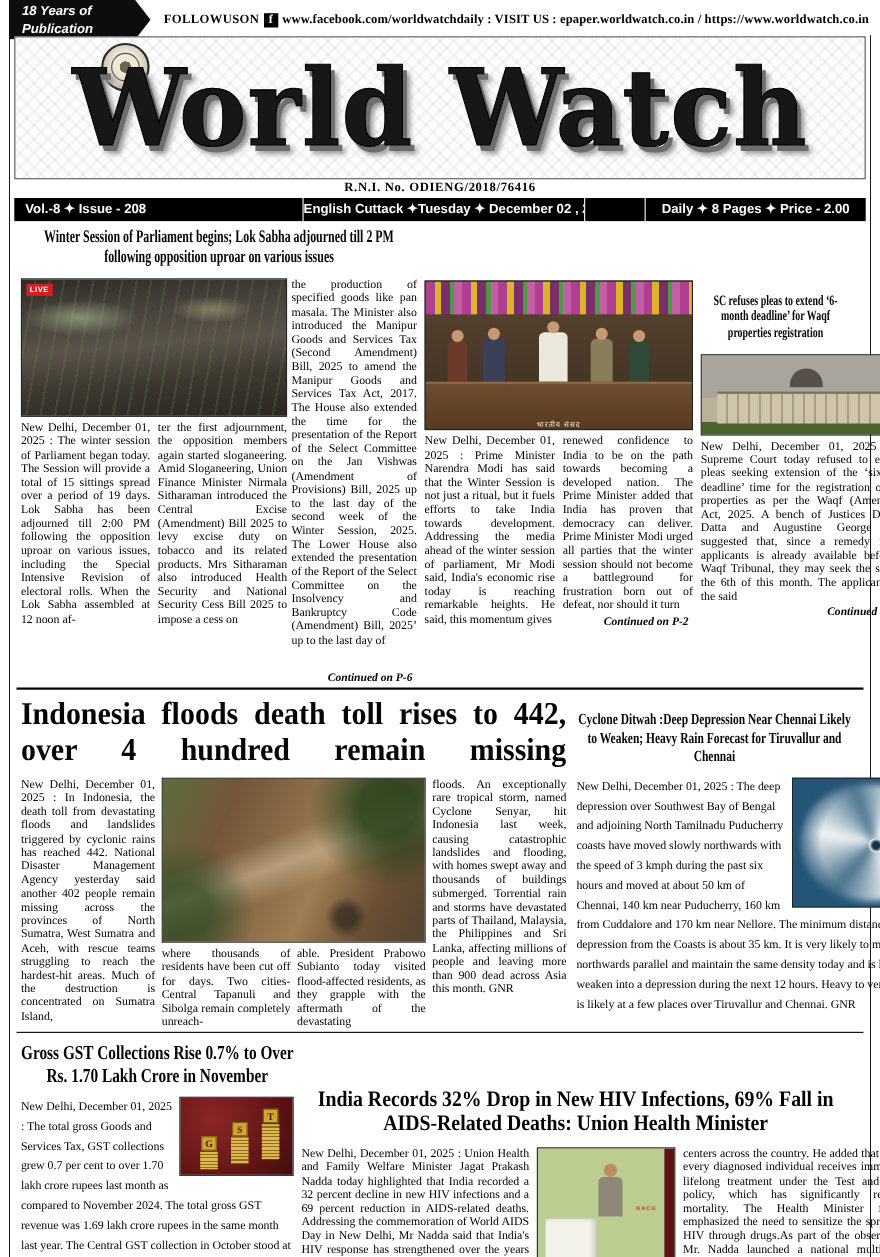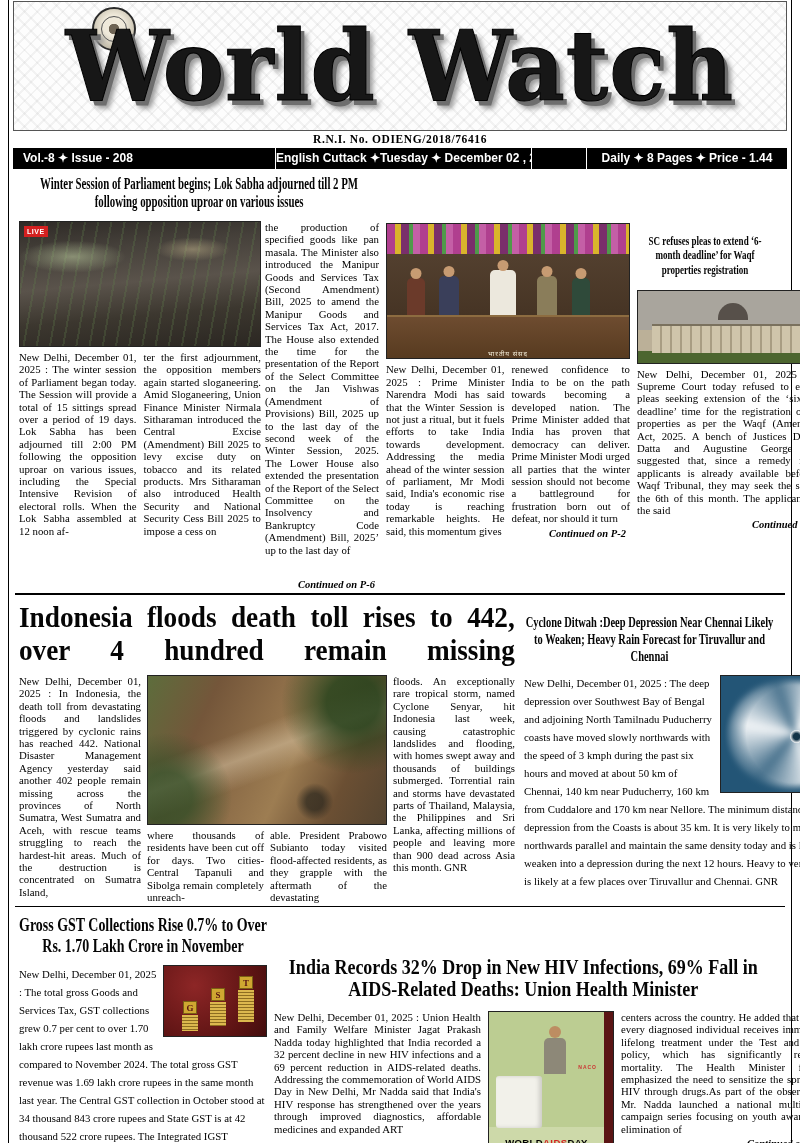--- a/index.html
+++ b/index.html
@@ -149,36 +149,44 @@
     font:bold 9.5px "Liberation Sans",sans-serif;letter-spacing:.4px;}
   .poster .w2{color:#d42020;}
   .poster-date{position:absolute;bottom:2px;left:0;right:9px;text-align:center;color:#d42020;
     font:bold 5px "Liberation Sans",sans-serif;}
 </style>
 </head>
 <body>
 
 <div class="page">
 
+  <div class="topbar">
+    <div class="ribbon">18 Years of Publication</div>
+    <div class="toplinks">
+      <span class="followus">FOLLOWUSON</span>
+      <span class="fb">f</span>
+      <span class="links">www.facebook.com/worldwatchdaily : VISIT US : epaper.worldwatch.co.in / https://www.worldwatch.co.in</span>
+    </div>
+  </div>
 
   <div class="frame">
 
     <div class="masthead">
       <div class="logo">
           <div class="logo-inner"></div>
         </div>
       <div class="mast-title">World Watch</div>
     </div>
     <div class="rni">R.N.I. No. ODIENG/2018/76416</div>
 
     <div class="infobar">
       <div class="cell vol">Vol.-8  ✦  Issue - 208</div>
       <div class="cell ed">English      Cuttack     ✦Tuesday  ✦  December 02 , 2025</div>
       <div class="cell sp"></div>
-      <div class="cell rt">Daily  ✦  8 Pages  ✦  Price - 1.44</div>
+      <div class="cell rt">Daily  ✦  8 Pages  ✦  Price - 2.00</div>
     </div>
 
     <div class="row row-top">
 
       <div class="art-a">
         <div class="hl-wrap" style="height:42px;margin:3px 0 4px;">
           <div class="cx" style="width:532px;font-size:16px;transform:scaleX(0.677);">Winter Session of Parliament begins; Lok Sabha adjourned till 2 PM following opposition uproar on various issues</div>
         </div>
         <div class="a-main">
           <div class="a-left">

